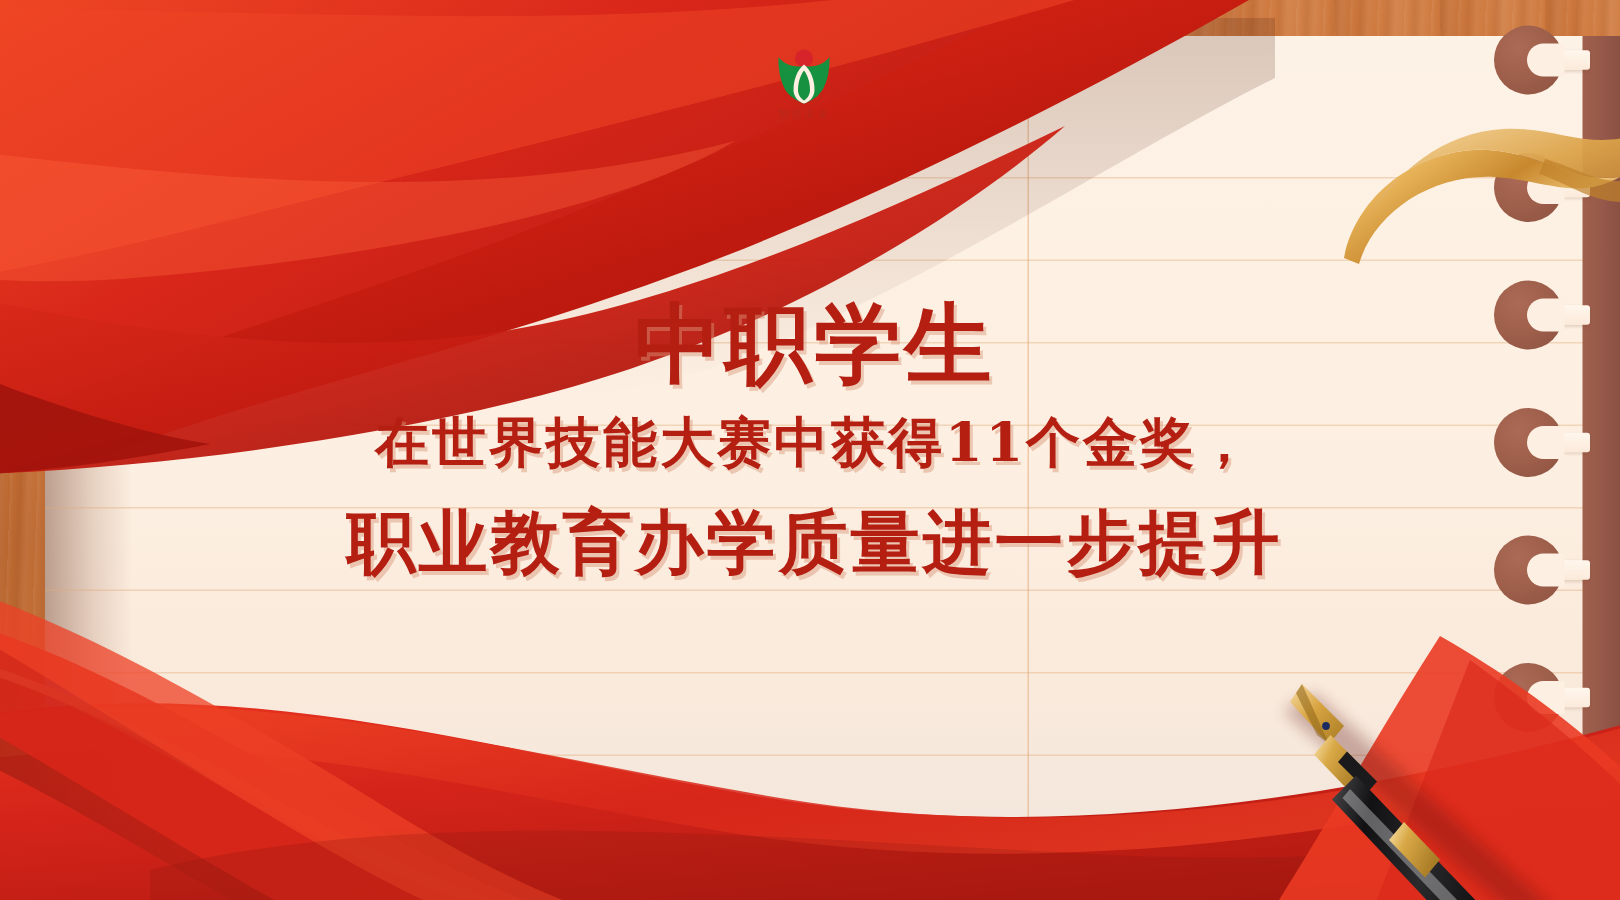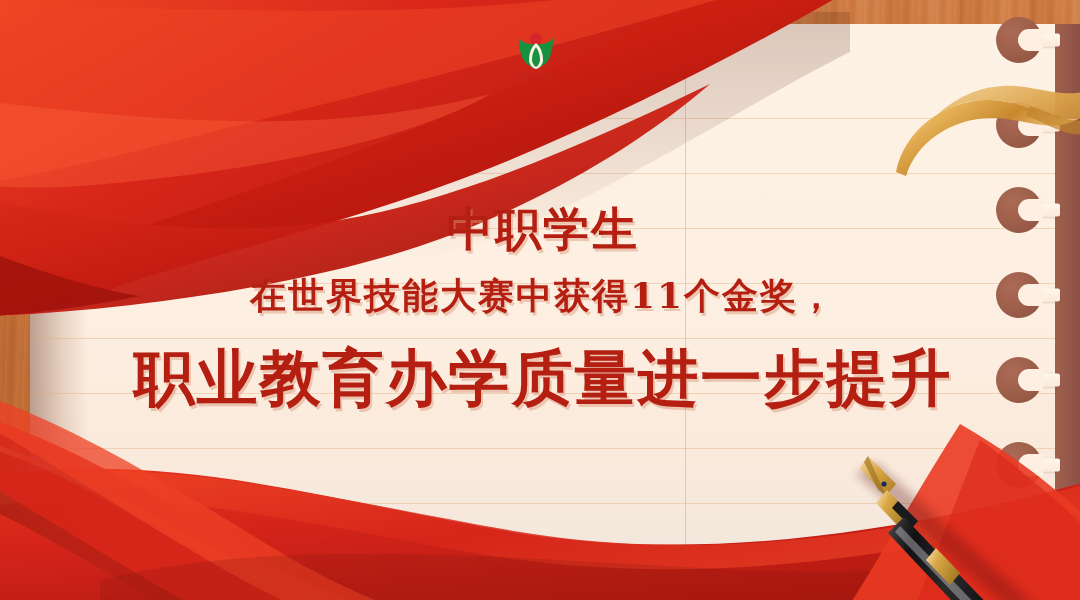--- a/index.html
+++ b/index.html
@@ -93,23 +93,23 @@
     font-family:"DejaVu Serif","Liberation Serif",serif;
     font-weight:700;
     color:#b41f12;
     letter-spacing:2px;
   }
   .hl-line{
     display:block;font-size:46px;line-height:66px;
     text-shadow:2px 3px 0 rgba(214,148,120,0.45);
     white-space:nowrap;
   }
-  .hl-line.l1{font-size:46px;}
+  .hl-line.l1{font-size:58px;}
   .hl-line.l2{font-size:36px;}
-  .hl-line.l3{font-size:61px;margin-top:17px;}
+  .hl-line.l3{font-size:46px;}
 </style>
 </head>
 <body>
 
 <div id="stage">
 
   <div class="wood"></div>
 
   <div class="page"></div>
   <div class="page-shade-left"></div>

